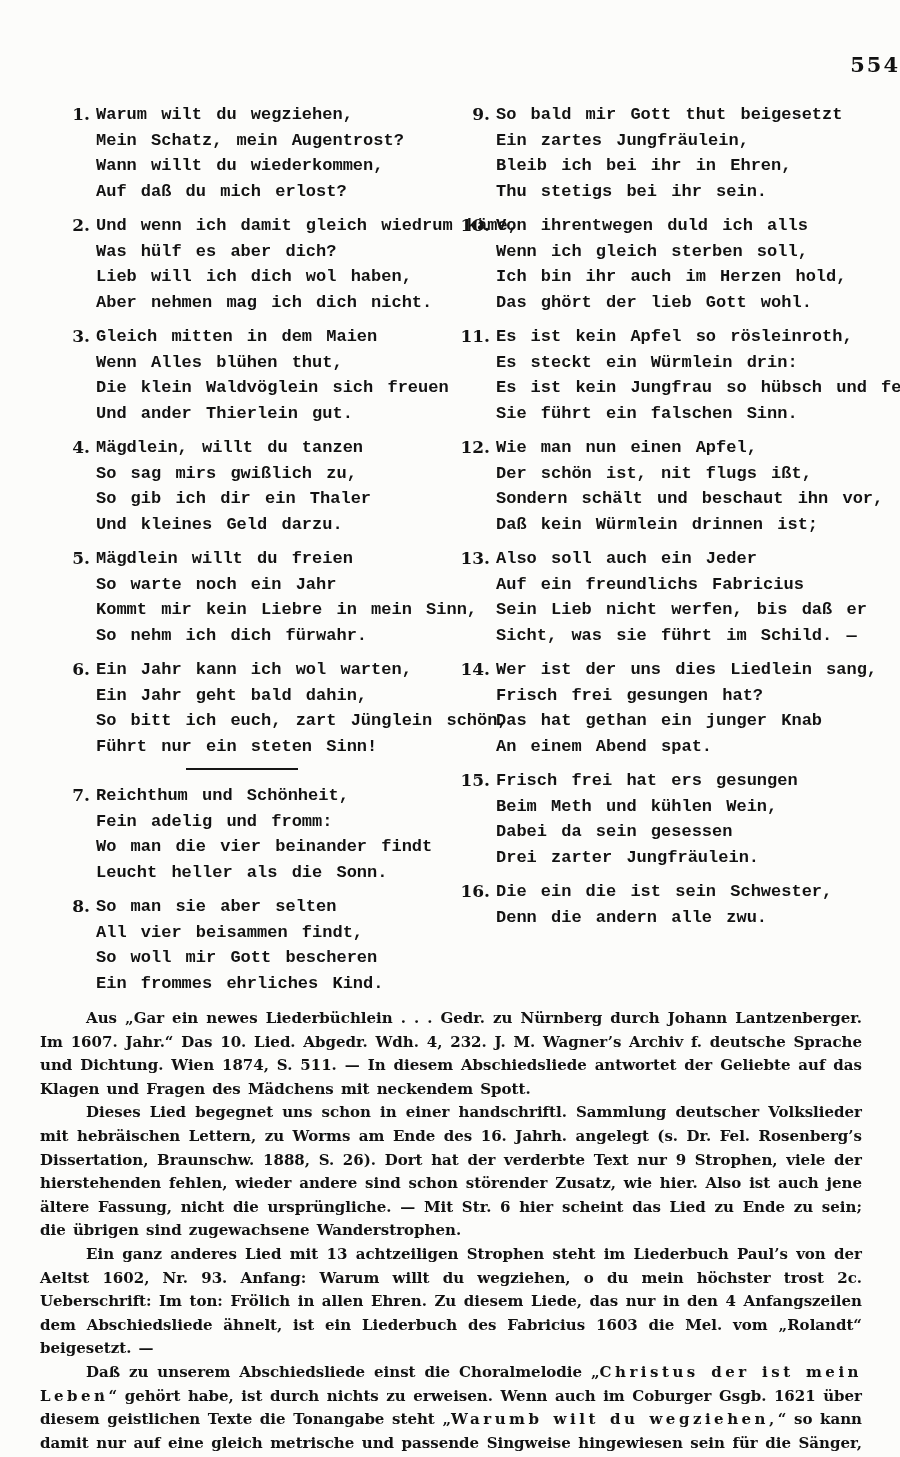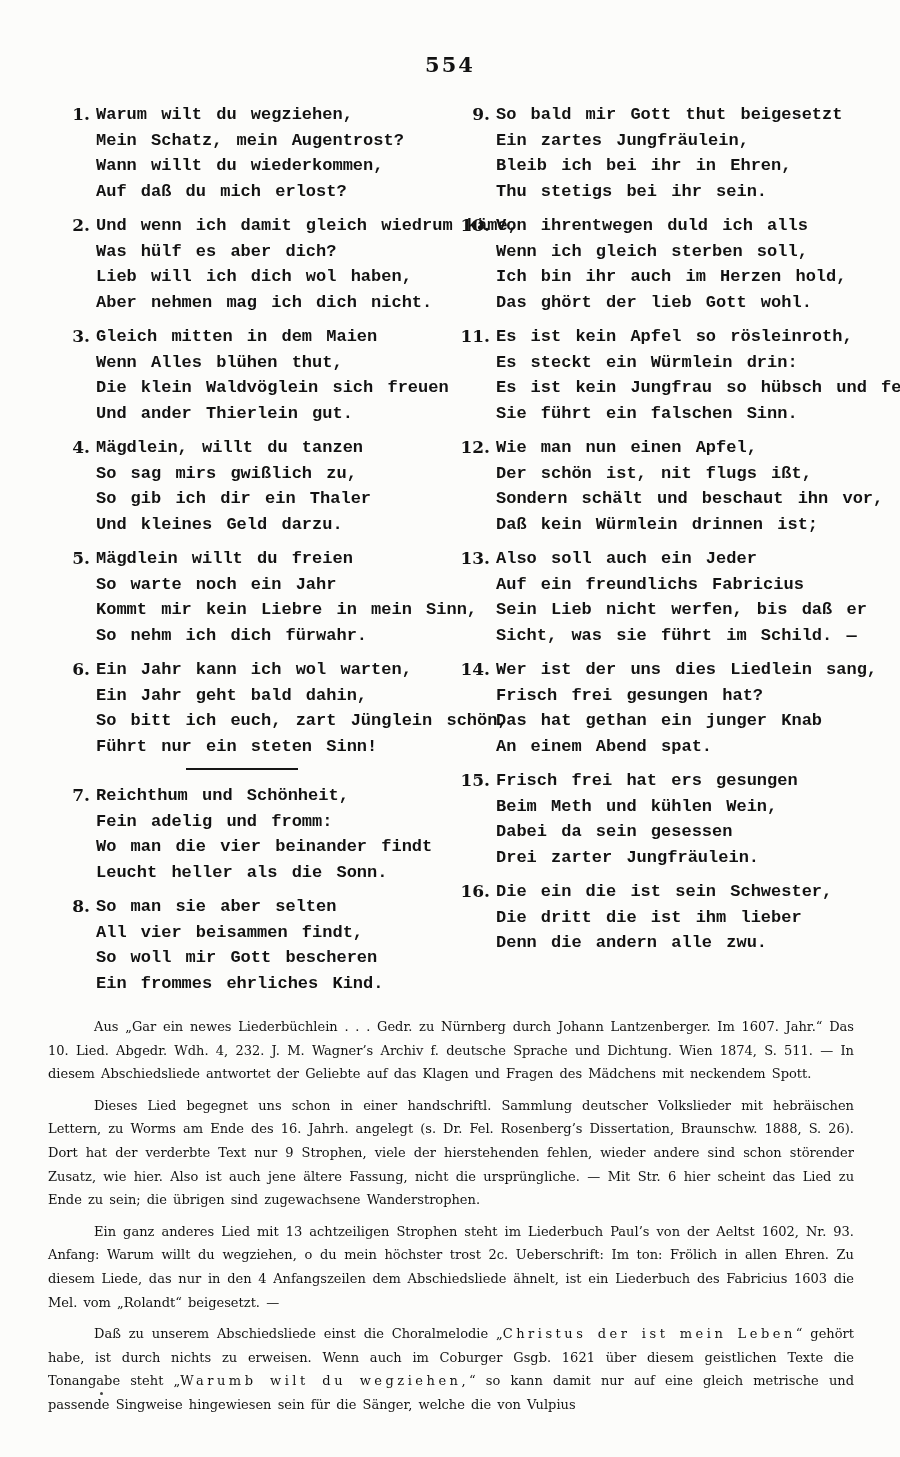--- a/index.html
+++ b/index.html
@@ -13,21 +13,21 @@
     background: #fcfcfa;
     color: #121212;
     font-family: "DejaVu Serif", serif;
     overflow: hidden;
   }
   .page-number {
     position: absolute;
     top: 52px;
     left: 0;
     width: 900px;
-    text-align: center;
+    text-align: right;
     font-size: 21px;
     font-weight: bold;
     letter-spacing: 2px;
   }
   .verse-area {
     position: absolute;
     top: 102px;
     left: 60px;
     width: 800px;
     display: flex;
@@ -62,24 +62,24 @@
     border-top: 2px solid #161616;
     margin: 5px 0 13px 126px;
   }
   .notes {
     position: absolute;
     top: 1007px;
     left: 40px;
     width: 822px;
   }
   .note {
-    margin: 8px;
-    font-size: 13px;
+    margin: 0;
+    font-size: 15px;
     line-height: 23.6px;
-    font-weight: normal;
+    font-weight: bold;
     text-align: justify;
     text-indent: 46px;
     word-spacing: 2px;
   }
   .spaced { letter-spacing: 3.5px; }
   .speck {
     position: absolute;
     left: 100px;
     top: 1392px;
     width: 3px;
@@ -231,21 +231,20 @@
             <div class="verse-line">Frisch frei hat ers gesungen</div>
             <div class="verse-line">Beim Meth und kühlen Wein,</div>
             <div class="verse-line">Dabei da sein gesessen</div>
             <div class="verse-line">Drei zarter Jungfräulein.</div>
           </div>
         </div>
         <div class="stanza">
           <div class="stanza-num">16.</div>
           <div class="stanza-body">
             <div class="verse-line">Die ein die ist sein Schwester,</div>
-            <div class="verse-line">Die dritt die ist ihm lieber</div>
             <div class="verse-line">Denn die andern alle zwu.</div>
           </div>
         </div>
       </div>
   </div>
 
   <div class="notes" id="notes">
       <p class="note"><span>Aus „Gar ein newes Liederbüchlein . . . Gedr. zu Nürnberg durch Johann Lantzenberger. Im 1607. Jahr.“  Das 10. Lied.  Abgedr. Wdh. 4, 232.  J. M. Wagner’s Archiv f. deutsche Sprache und Dichtung.  Wien 1874, S. 511. — In diesem Abschiedsliede antwortet der Geliebte auf das Klagen und Fragen des Mädchens mit neckendem Spott.</span></p>
       <p class="note"><span>Dieses Lied begegnet uns schon in einer handschriftl. Sammlung deutscher Volkslieder mit hebräischen Lettern, zu Worms am Ende des 16. Jahrh. angelegt (s. Dr. Fel. Rosenberg’s Dissertation, Braunschw. 1888, S. 26).  Dort hat der verderbte Text nur 9 Strophen, viele der hierstehenden fehlen, wieder andere sind schon störender Zusatz, wie hier.  Also ist auch jene ältere Fassung, nicht die ursprüngliche. — Mit Str. 6 hier scheint das Lied zu Ende zu sein; die übrigen sind zugewachsene Wanderstrophen.</span></p>
       <p class="note"><span>Ein ganz anderes Lied mit 13 achtzeiligen Strophen steht im Liederbuch Paul’s von der Aeltst 1602, Nr. 93.  Anfang: Warum willt du wegziehen, o du mein höchster trost 2c.  Ueberschrift: Im ton: Frölich in allen Ehren.  Zu diesem Liede, das nur in den 4 Anfangszeilen dem Abschiedsliede ähnelt, ist ein Liederbuch des Fabricius 1603 die Mel. vom „Rolandt“ beigesetzt. —</span></p>

